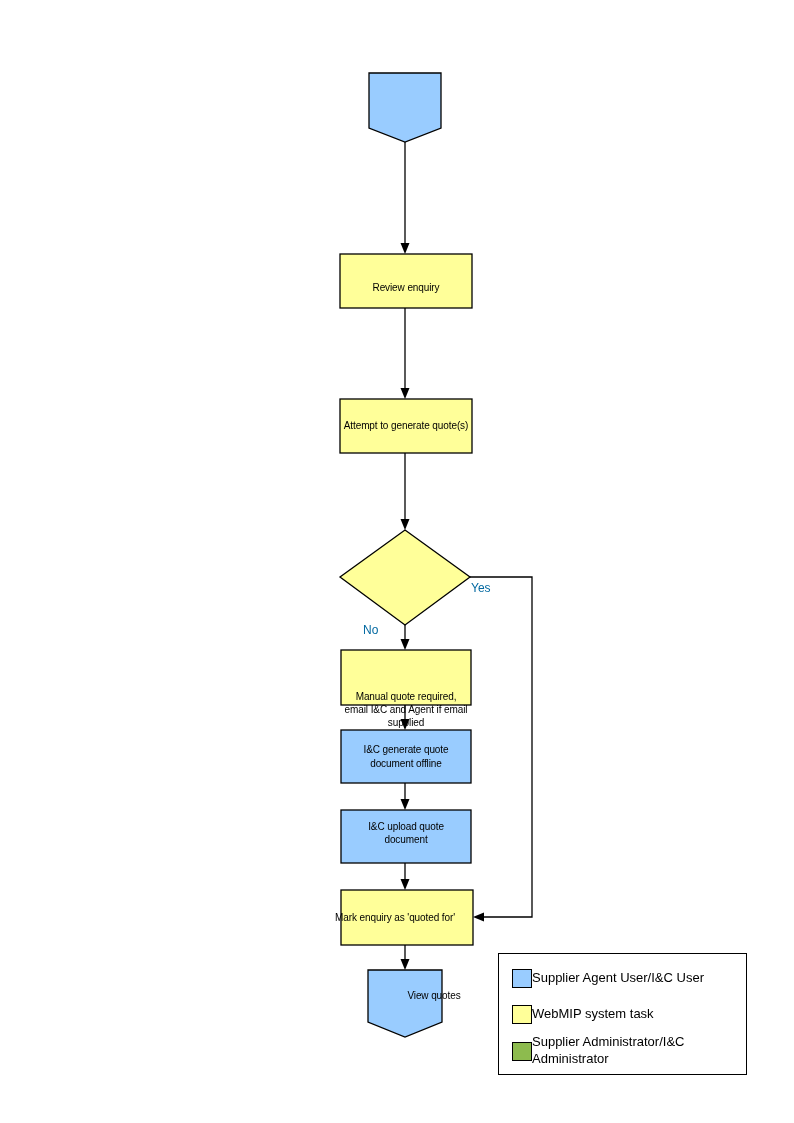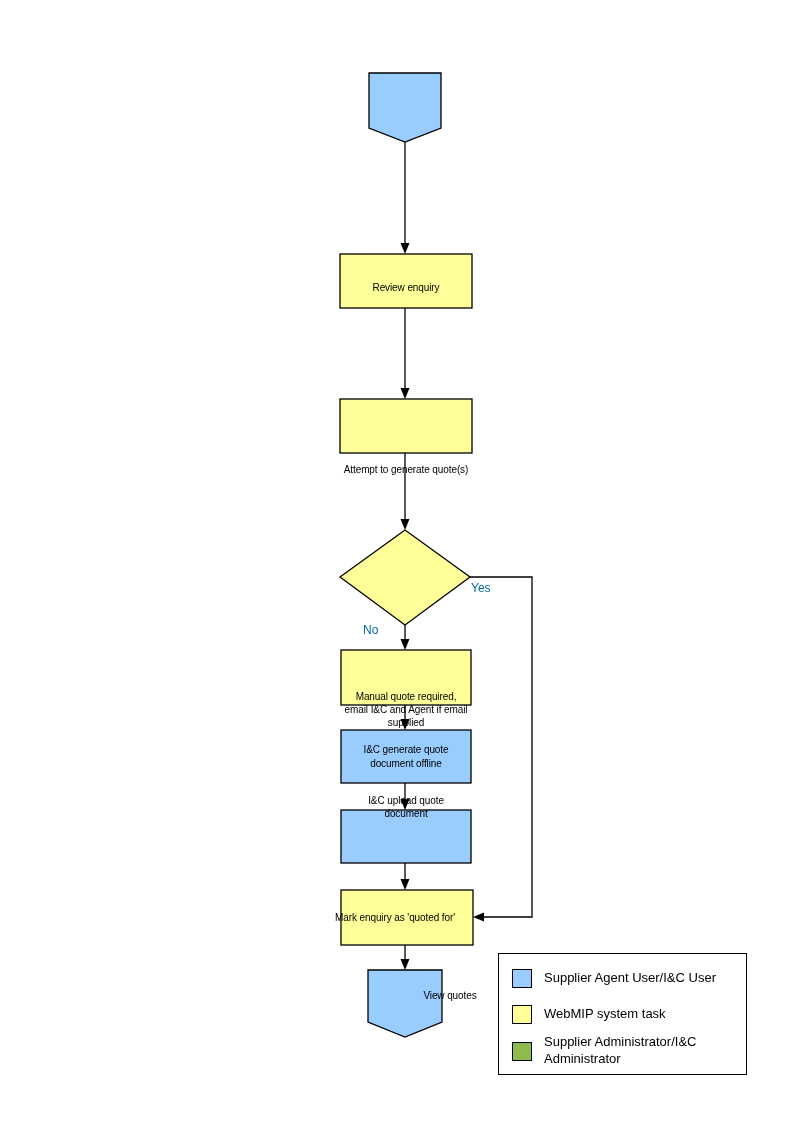--- a/index.html
+++ b/index.html
@@ -35,21 +35,20 @@
     left: 498px; top: 953px;
     width: 249px; height: 122px;
     border: 1px solid #000;
     background: #fff;
     box-sizing: border-box;
   }
   .legend-row {
     position: absolute;
     left: 13px; right: 5px;
     display: flex; align-items: center;
-    gap: 12px;
   }
   .legend-row-1 { top: 8px;  height: 32px; }
   .legend-row-2 { top: 44px; height: 32px; }
   .legend-row-3 { top: 76px; height: 42px; }
   .legend-swatch { flex: 0 0 auto; display: block; }
   .legend-label { font-size: 13px; line-height: 1.3; color: #000; }
 </style>
 </head>
 <body>
 
@@ -86,26 +85,26 @@
     <rect x="340" y="399" width="132" height="54" stroke="#000000" stroke-width="1.3" fill="#FFFF99"></rect>
     <polygon points="405,530 470,577 405,625 340,577" stroke="#000000" stroke-width="1.3" fill="#FFFF99"></polygon>
     <rect x="341" y="650" width="130" height="55" stroke="#000000" stroke-width="1.3" fill="#FFFF99"></rect>
     <rect x="341" y="730" width="130" height="53" stroke="#000000" stroke-width="1.3" fill="#99CCFF"></rect>
     <rect x="341" y="810" width="130" height="53" stroke="#000000" stroke-width="1.3" fill="#99CCFF"></rect>
     <rect x="341" y="890" width="132" height="55" stroke="#000000" stroke-width="1.3" fill="#FFFF99"></rect>
     <polygon points="368,970 442,970 442,1022 405,1037 368,1022" stroke="#000000" stroke-width="1.3" fill="#99CCFF"></polygon>
   </svg>
 
   <div class="node-label" style="left:340px; top:254px; width:132px; height:68px;">Review enquiry</div>
-  <div class="node-label" style="left:340px; top:399px; width:132px; height:54px;margin-top:44px;">Attempt to generate quote(s)</div>
+  <div class="node-label" style="left:340px; top:399px; width:132px; height:54px;">Attempt to generate quote(s)</div>
   <div class="node-label" style="left:343px; top:650px; width:126px; height:55px;margin-top:32px;">Manual quote required, email I&amp;C and Agent if email supplied</div>
   <div class="node-label" style="left:348px; top:730px; width:116px; height:53px;">I&amp;C generate quote document offline</div>
-  <div class="node-label" style="left:351px; top:784px; width:110px; height:46px;">I&amp;C upload quote document</div>
+  <div class="node-label" style="left:351px; top:810px; width:110px; height:46px;">I&amp;C upload quote document</div>
   <div class="node-label nowrap" style="left:341px; top:890px; width:108px; height:55px;">Mark enquiry as 'quoted for'</div>
-  <div class="node-label" style="left:388px; top:970px; width:74px; height:52px;padding-left:25px;">View quotes</div>
+  <div class="node-label" style="left:372px; top:970px; width:74px; height:52px;padding-left:25px;">View quotes</div>
 
   <div class="branch-label" style="left:471px; top:582px;">Yes</div>
   <div class="branch-label" style="left:363px; top:624px;">No</div>
 
   <div class="legend">
     <div class="legend-row legend-row-1">
       <svg class="legend-swatch" width="20" height="19">
         <rect x="0.5" y="0.5" width="19" height="18" stroke="#000000" stroke-width="1" fill="#99CCFF"></rect>
       </svg>
       <span class="legend-label">Supplier Agent User/I&amp;C User</span>

